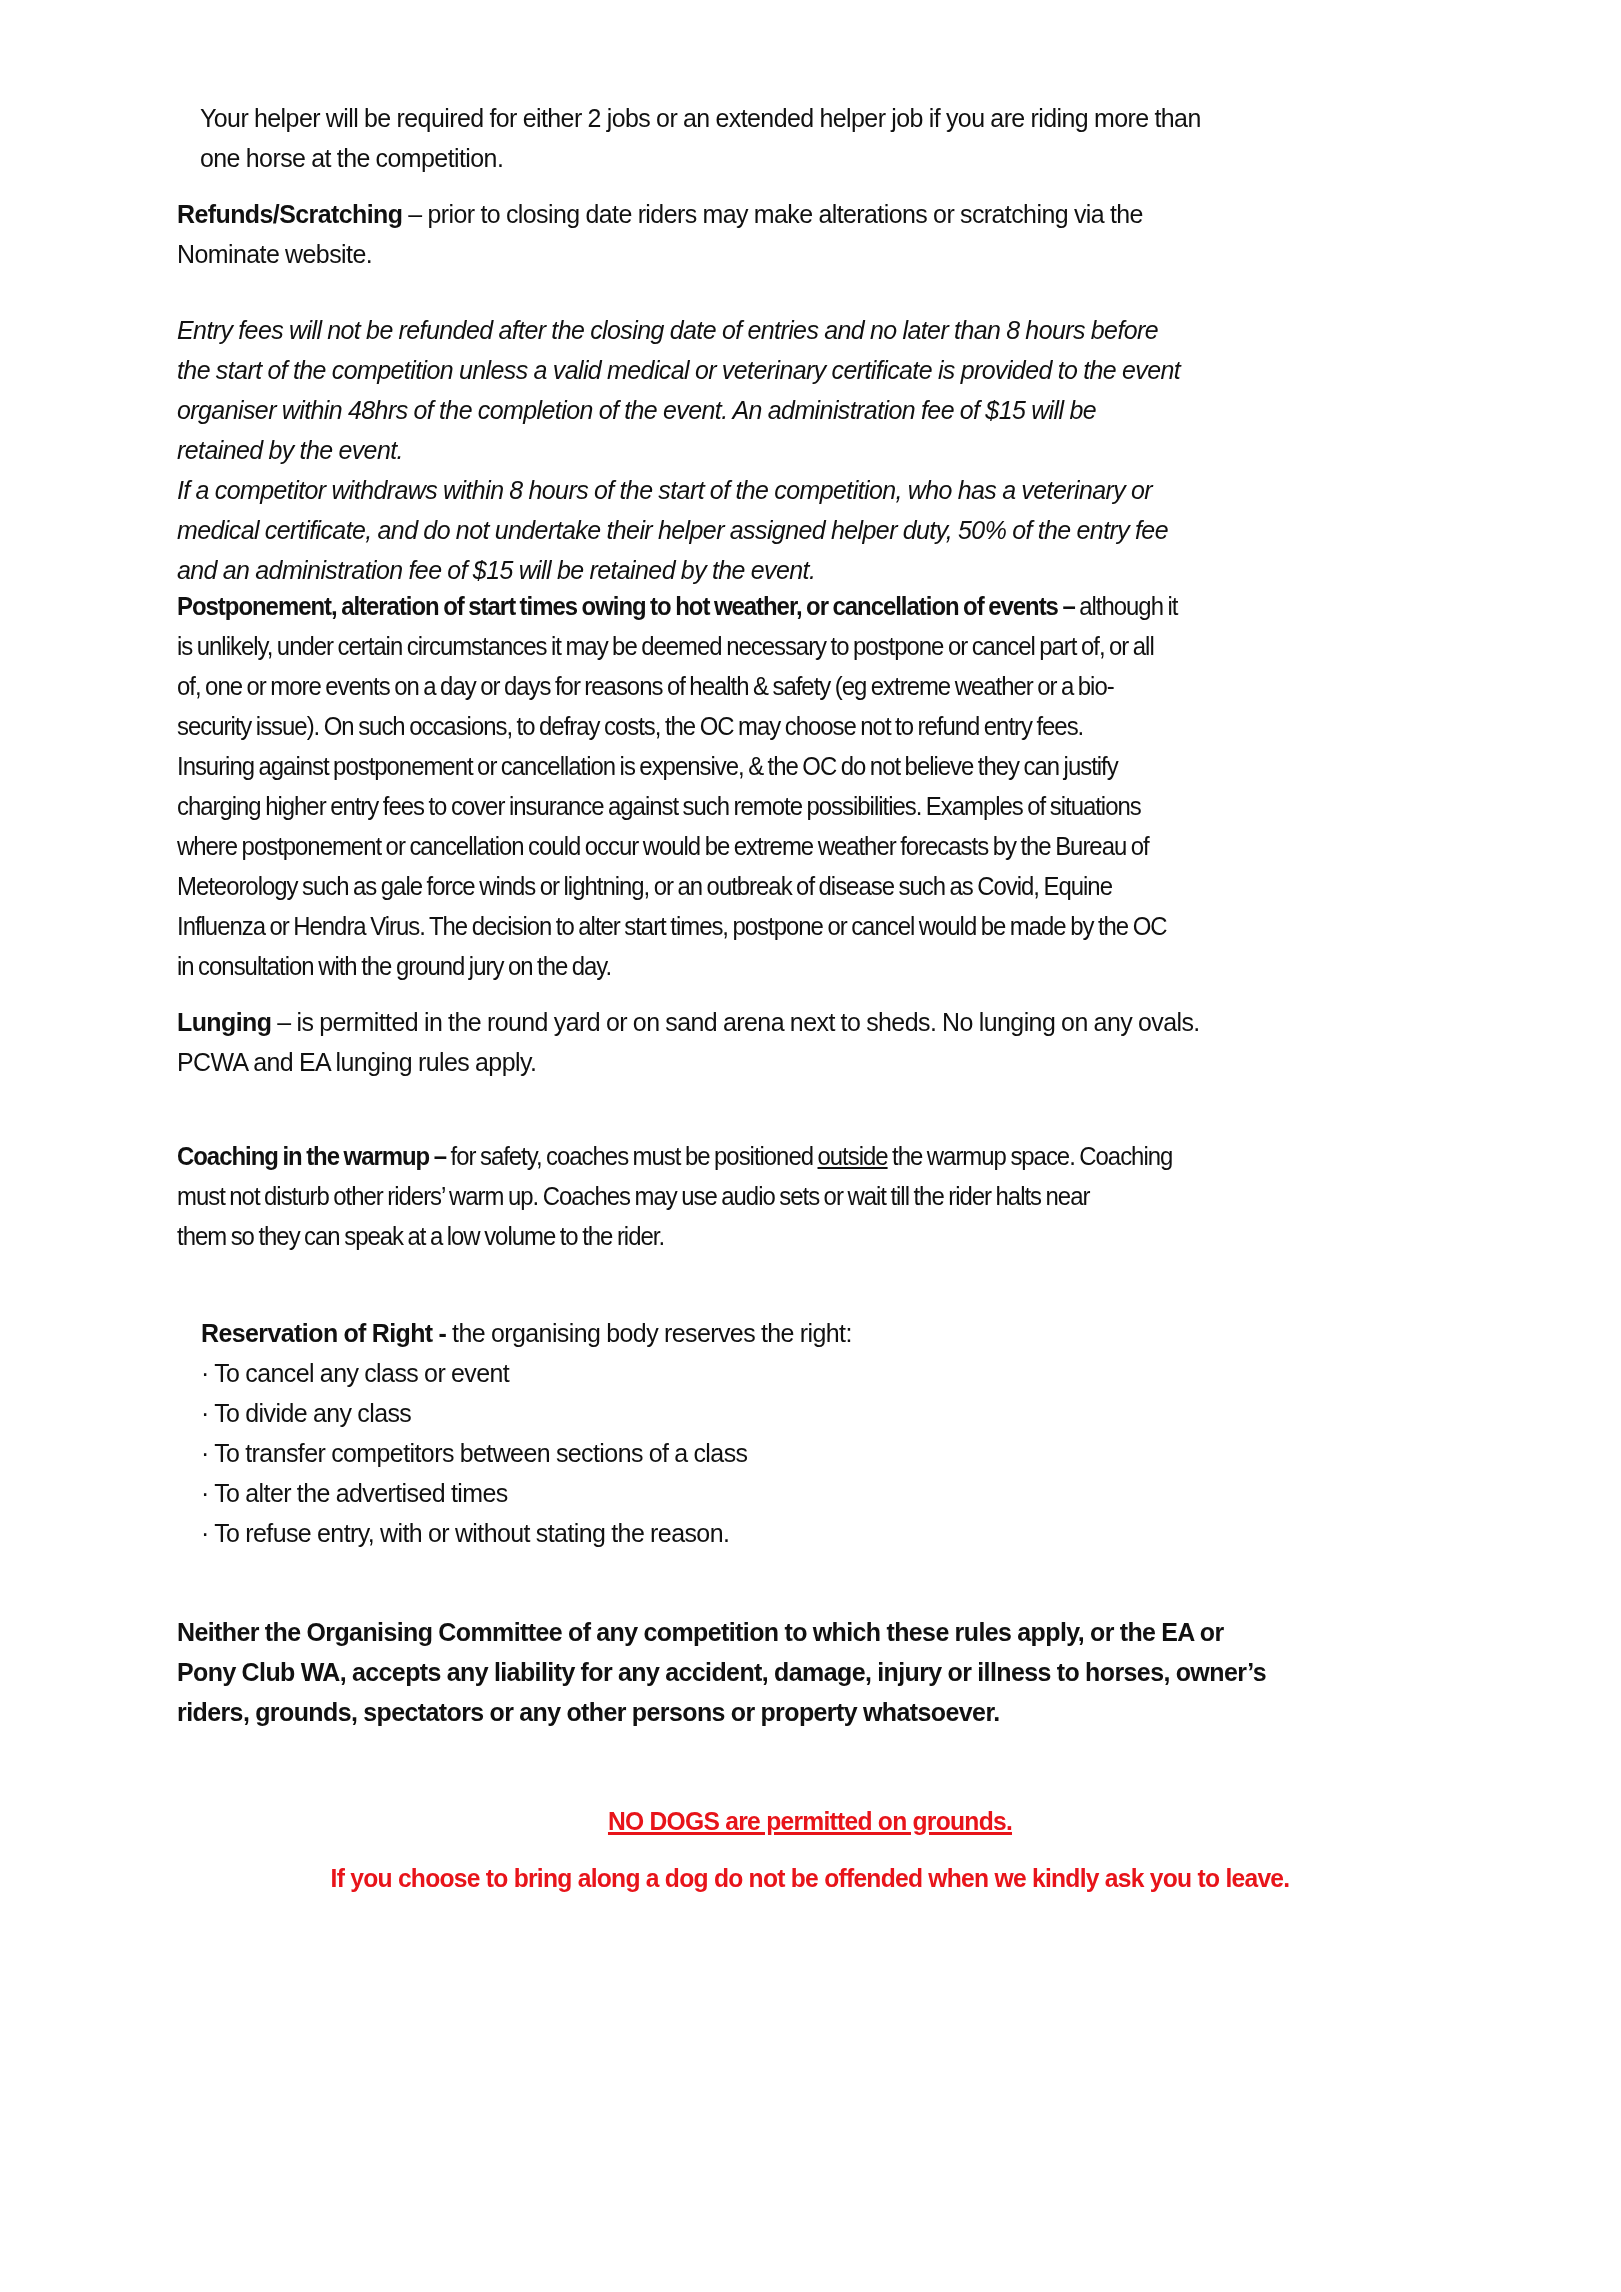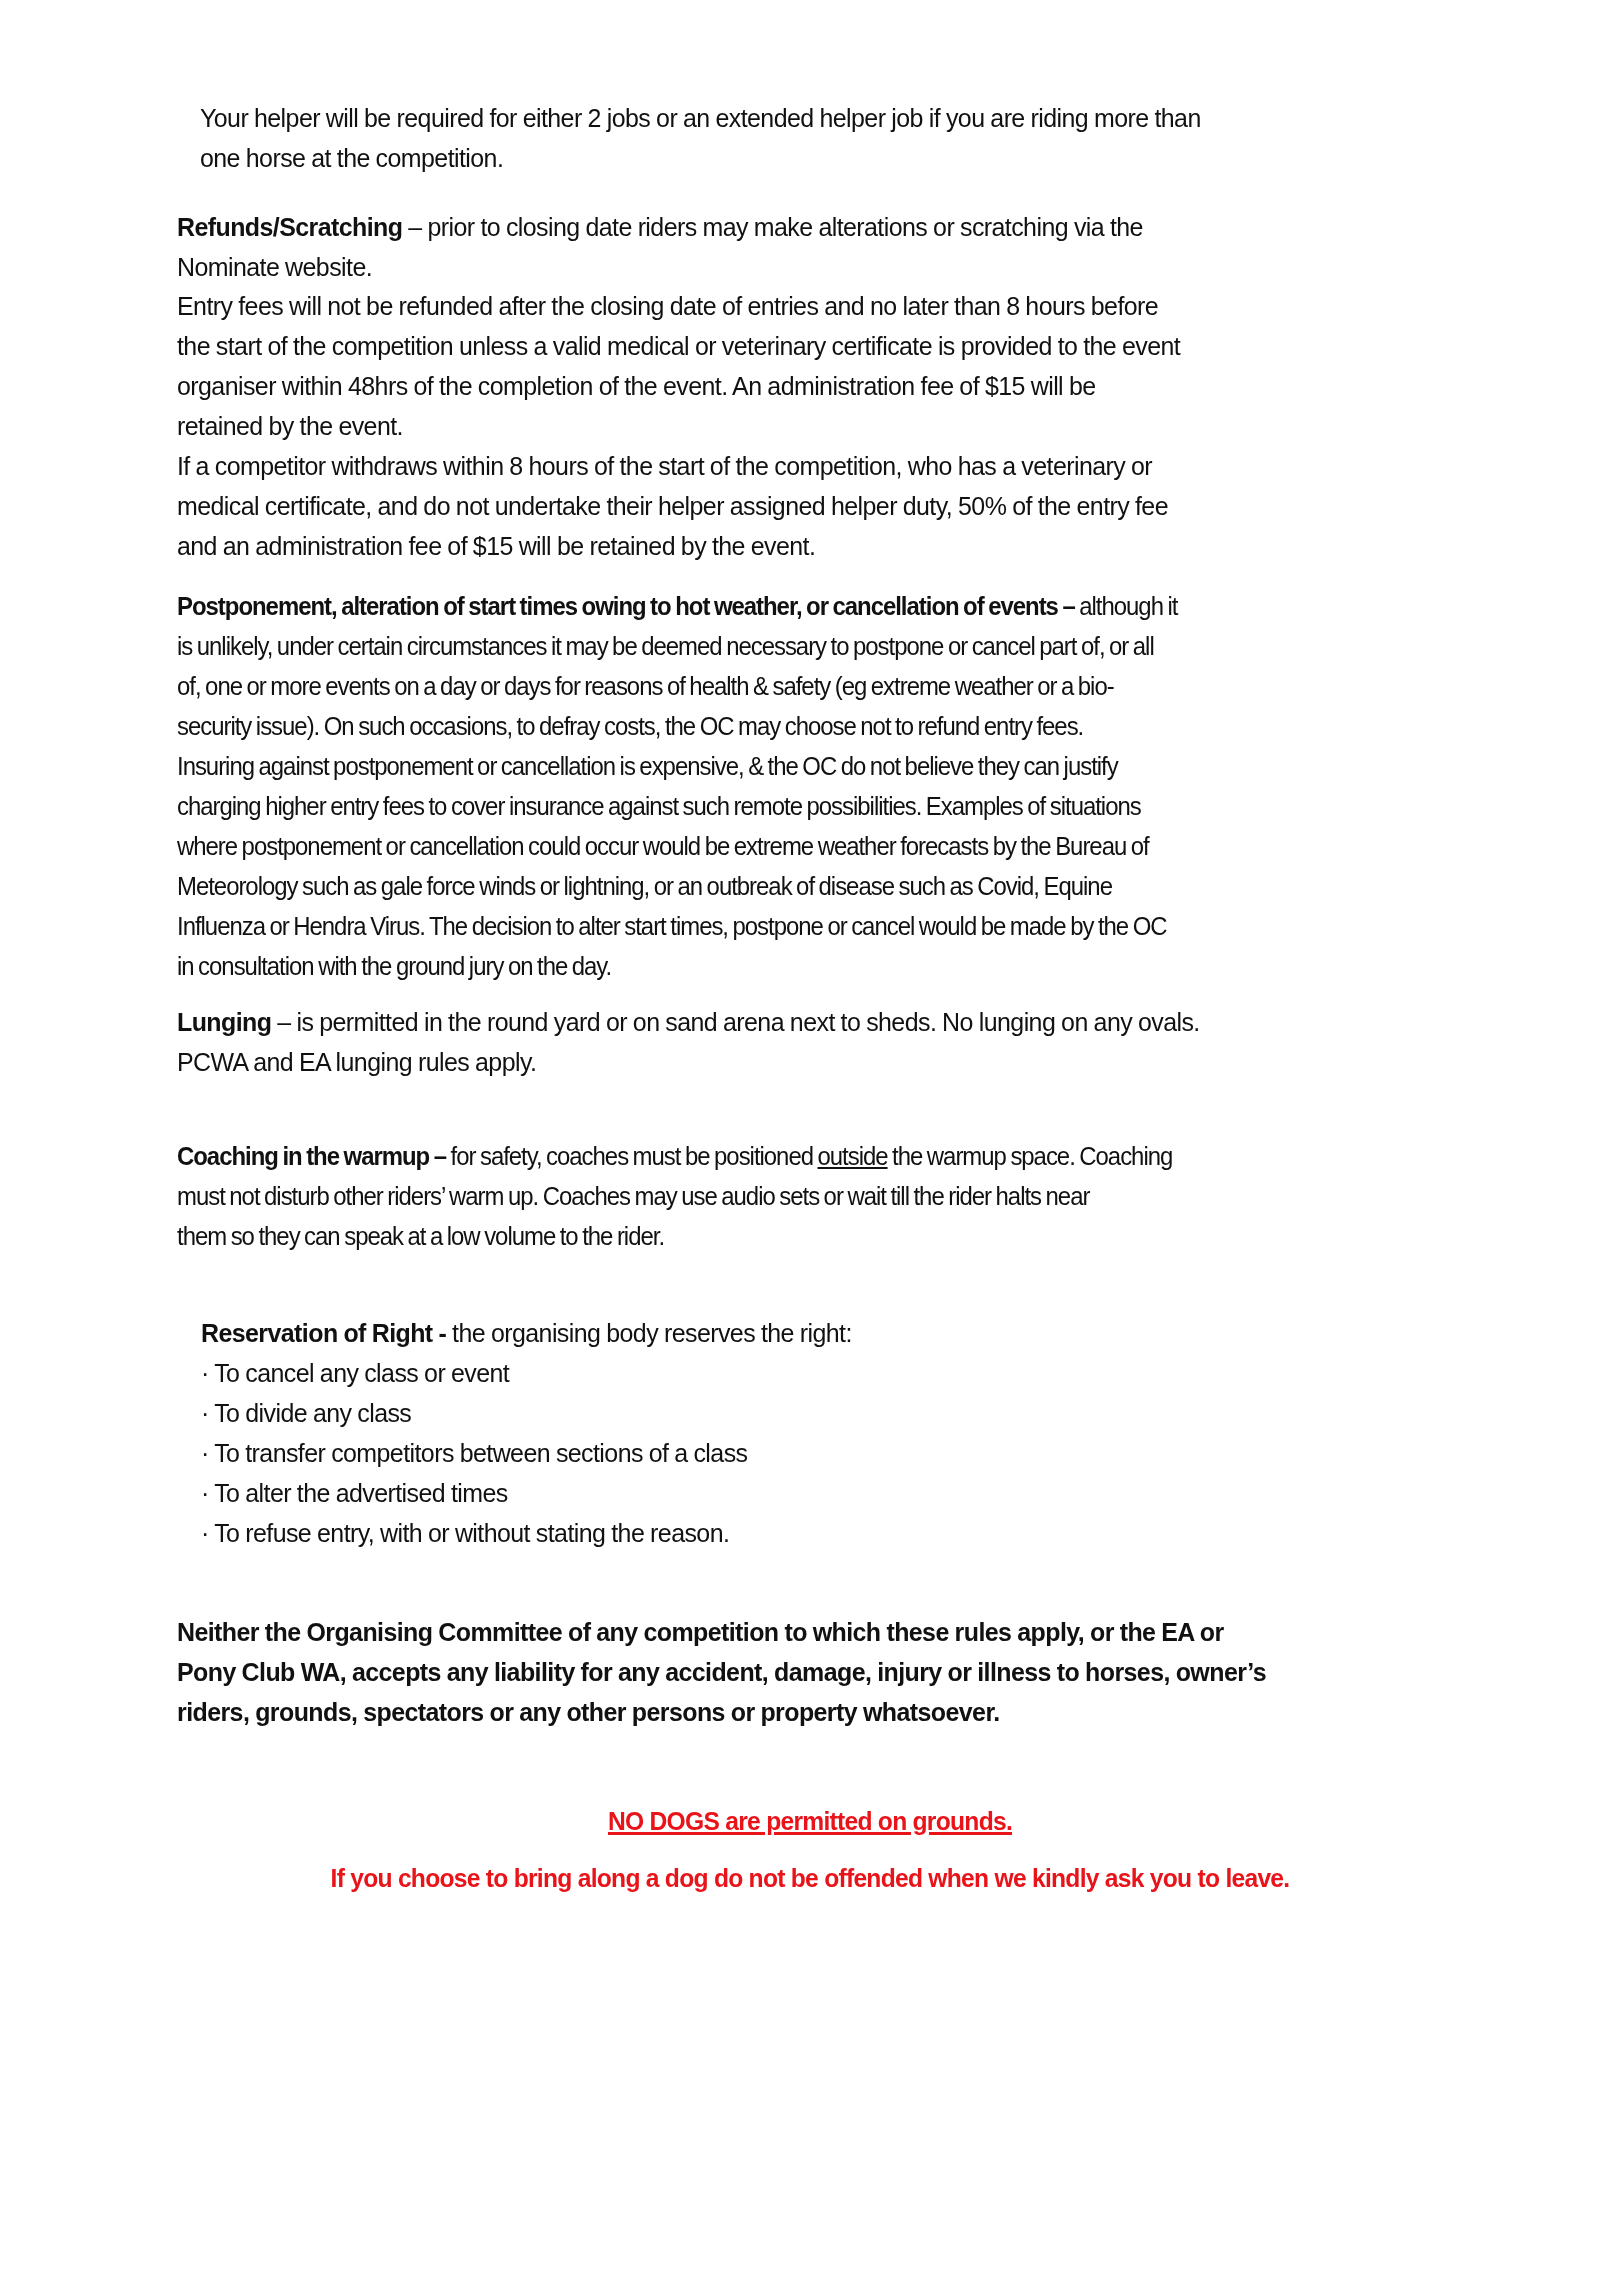--- a/index.html
+++ b/index.html
@@ -65,28 +65,28 @@
 
 <div class="page">
 
   <div class="block" style="top:0px;margin-left:23px;">
     <p class="para">
       <span class="list-line">Your helper will be required for either 2 jobs or an extended helper job if you are riding more than</span>
       <span class="list-line">one horse at the competition.</span>
     </p>
   </div>
 
-  <div class="block" style="top:109px;">
+  <div class="block" style="top:96px;">
     <p class="para">
       <span class="list-line"><span class="b">Refunds/Scratching</span><span> – prior to closing date riders may make alterations or scratching via the</span></span>
       <span class="list-line">Nominate website.</span>
     </p>
   </div>
 
-  <div class="block" style="top:188px;">
+  <div class="block" style="top:212px;font-style:italic;">
     <p class="para">
       <span class="list-line">Entry fees will not be refunded after the closing date of entries and no later than 8 hours before</span>
       <span class="list-line">the start of the competition unless a valid medical or veterinary certificate is provided to the event</span>
       <span class="list-line">organiser within 48hrs of the completion of the event. An administration fee of $15 will be</span>
       <span class="list-line">retained by the event.</span>
       <span class="list-line">If a competitor withdraws within 8 hours of the start of the competition, who has a veterinary or</span>
       <span class="list-line">medical certificate, and do not undertake their helper assigned helper duty, 50% of the entry fee</span>
       <span class="list-line">and an administration fee of $15 will be retained by the event.</span>
     </p>
   </div>

